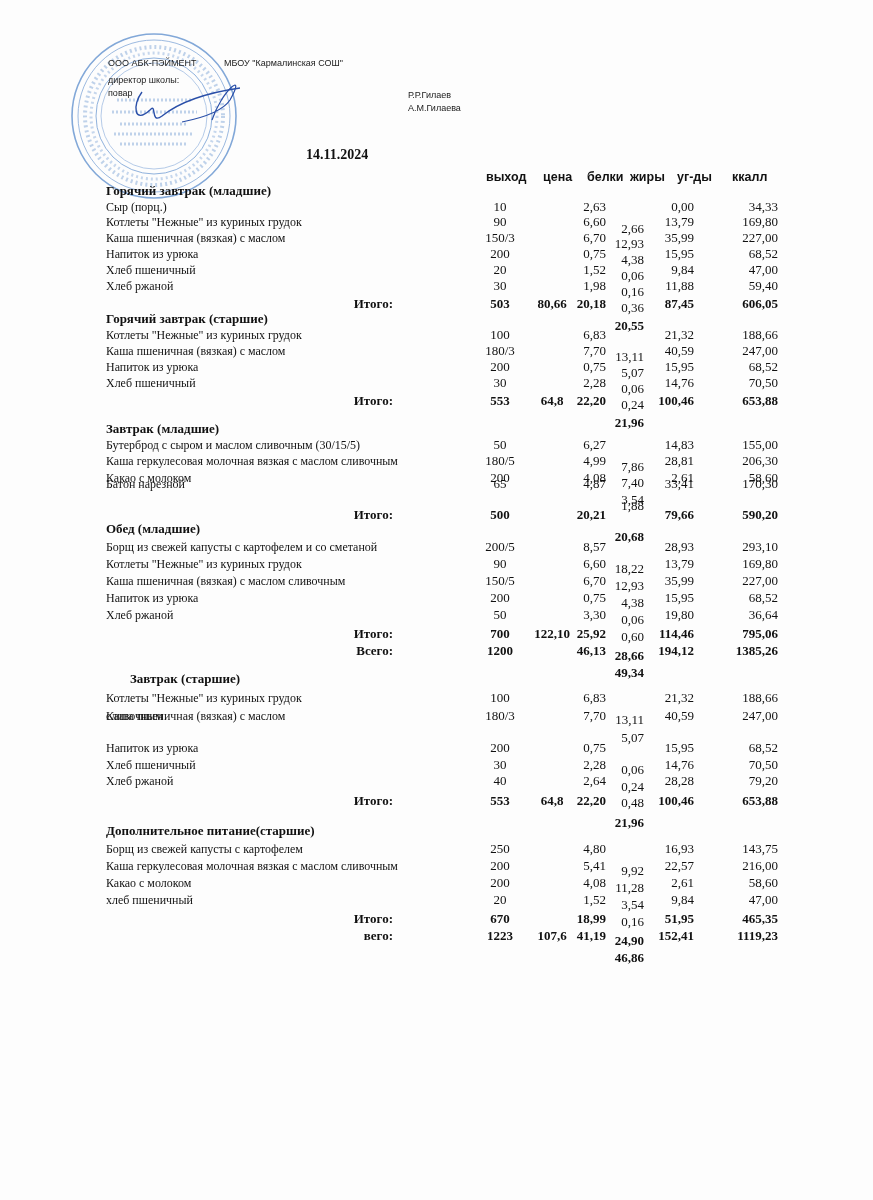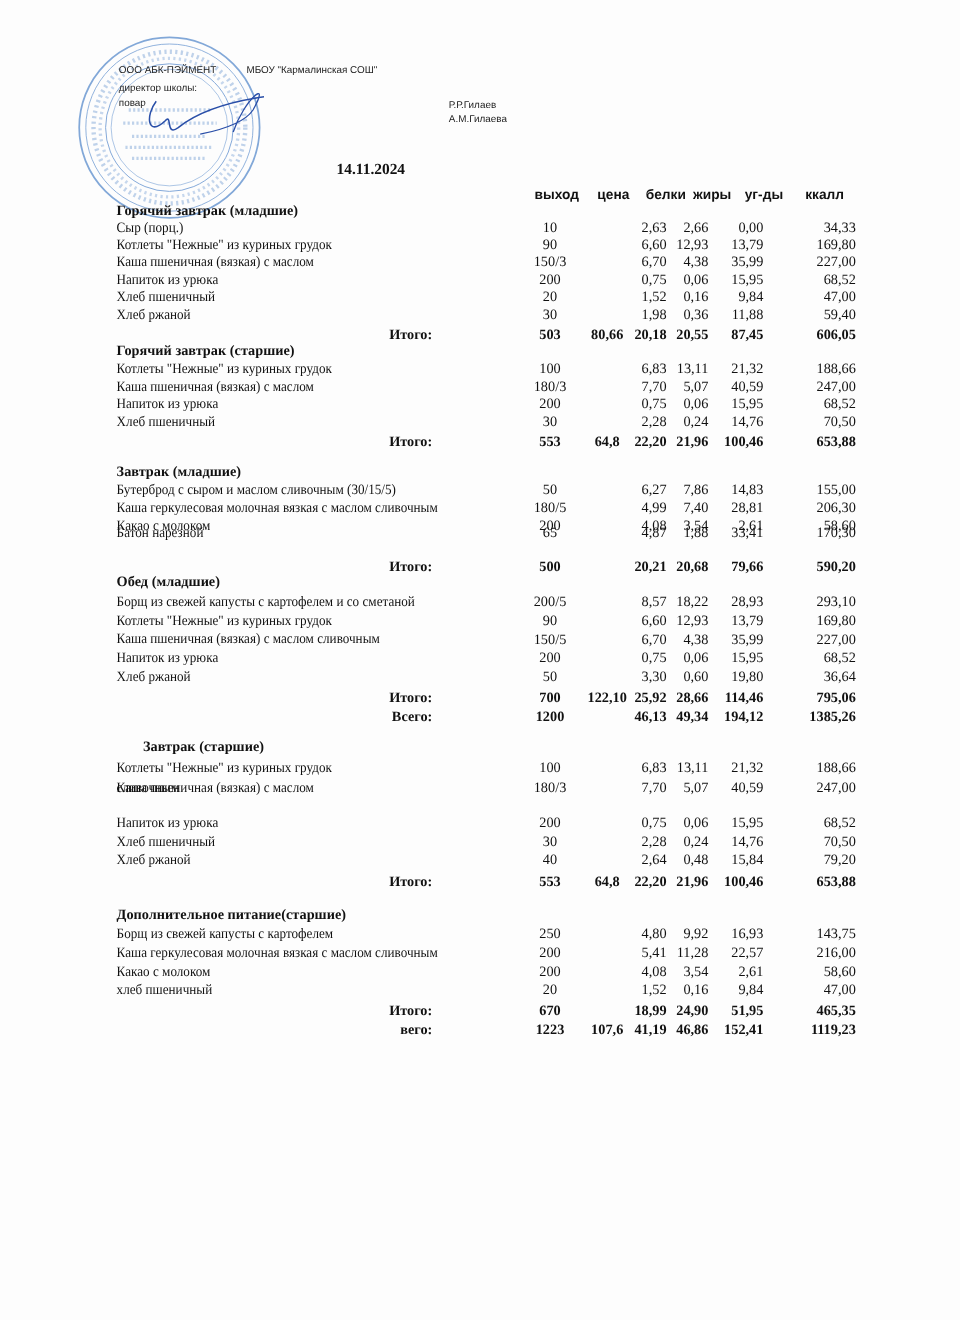--- a/index.html
+++ b/index.html
@@ -9,21 +9,21 @@
     .hdr { position: absolute; font-family: "Liberation Sans", "DejaVu Sans", sans-serif; font-size: 9px; color: #222; white-space: nowrap; }
     .date { position: absolute; left: 306px; top: 147px; font-family: "Liberation Serif", serif; font-weight: bold; font-size: 14px; }
     .colhdr { position: absolute; top: 170px; font-family: Liberation Sans, sans-serif; font-weight: bold; font-size: 12.5px; }
     .section-title { position: absolute; left: 106px; font-family: "Liberation Serif", serif; font-weight: bold; font-size: 13px; }
     .row { position: absolute; left: 0; width: 806px; height: 15px; font-family: "Liberation Serif", serif; font-size: 13px; }
     .row .name { position: absolute; left: 106px; white-space: nowrap; transform: scaleX(0.92); transform-origin: left; }
     .row .c { position: absolute; text-align: center; width: 60px; }
     .c-out { left: 470px; }
     .c-price { left: 528px; width: 48px !important; text-align: left; }
     .c-prot { left: 566px; width: 40px !important; text-align: right !important; }
-    .c-fat { left: 606px; width: 38px !important; text-align: right !important; }
+    .c-fat { left: 606px; width: 38px !important; text-align: right !important; margin-top: 22px; }
     .c-carb { left: 648px; width: 46px !important; text-align: right !important; }
     .c-kcal { left: 716px; width: 62px !important; text-align: right !important; }
     .total .c, .total .lbl { font-weight: bold; }
     .total .lbl { position: absolute; right: 413px; text-align: right; }
   </style>
 </head>
 <body>
 
 <div class="page">
 
@@ -297,21 +297,21 @@
         <span class="c c-prot">2,28</span>
         <span class="c c-fat">0,24</span>
         <span class="c c-carb">14,76</span>
         <span class="c c-kcal">70,50</span>
       </div>
       <div class="row" style="top: 773px;">
         <span class="name">Хлеб ржаной</span>
         <span class="c c-out">40</span>
         <span class="c c-prot">2,64</span>
         <span class="c c-fat">0,48</span>
-        <span class="c c-carb">15,84</span>
+        <span class="c c-carb">28,28</span>
         <span class="c c-kcal">79,20</span>
       </div>
       <div class="row total" style="top: 793px;">
         <span class="lbl">Итого:</span>
         <span class="c c-out">553</span>
         <span class="c c-price">64,8</span>
         <span class="c c-prot">22,20</span>
         <span class="c c-fat">21,96</span>
         <span class="c c-carb">100,46</span>
         <span class="c c-kcal">653,88</span>

